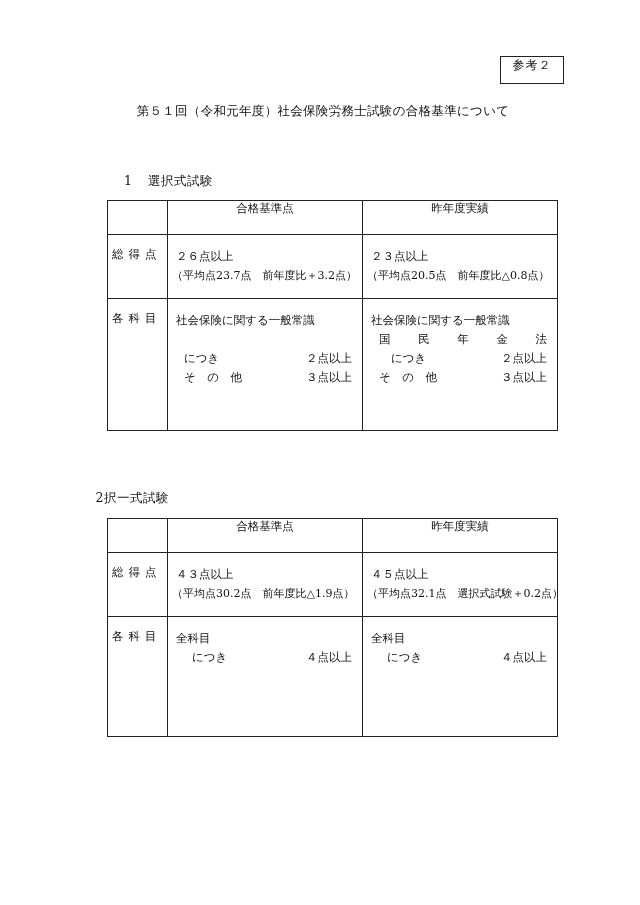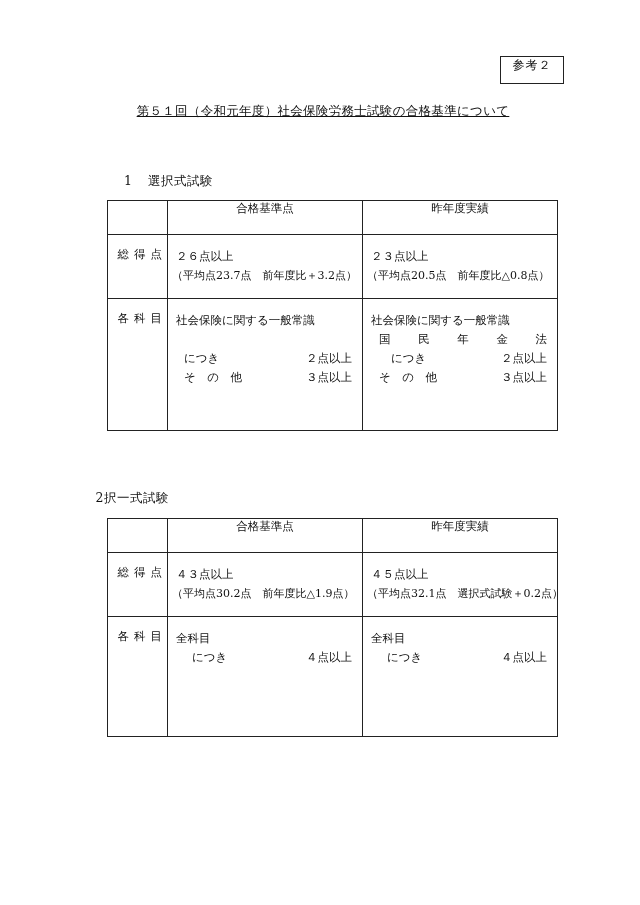--- a/index.html
+++ b/index.html
@@ -8,40 +8,40 @@
     font-family: "DejaVu Serif", "Liberation Serif", serif;
     color: #111;
   }
   .ref-box {
     position: absolute; left: 500px; top: 56px; width: 64px; height: 28px;
     border: 1px solid #222; box-sizing: border-box;
     font-size: 12px; line-height: 17px; text-align: center; letter-spacing: 1px;
   }
   .title {
     position: absolute; left: 6px; right: 0; top: 103px; text-align: center;
-    font-size: 12.5px; letter-spacing: 0.3px; text-decoration: underline;
+    font-size: 12.5px; letter-spacing: 0.3px;
   }
   .section-heading {
     position: absolute; left: 80px; font-size: 12.5px; letter-spacing: 0.5px;
   }
   .section-heading .num { display: inline-block; width: 24px; }
   table.criteria {
     position: absolute; left: 107px; width: 450px;
     border-collapse: collapse; table-layout: fixed;
     font-size: 11.5px;
   }
   table.criteria td, table.criteria th {
     border: 1px solid #222; vertical-align: top; padding: 0;
     font-weight: normal;
   }
   table.criteria col.c0 { width: 60px; }
   table.criteria col.c1 { width: 195px; }
   table.criteria col.c2 { width: 195px; }
   .hdr th { height: 33px; vertical-align: middle; }
-  .rowlabel { text-align: right; padding-top: 12px !important; letter-spacing: 5px; padding-left: 4px !important; }
+  .rowlabel { text-align: left; padding-top: 12px !important; letter-spacing: 5px; padding-left: 4px !important; }
   .cell { padding: 12px 6px 0 8px !important; line-height: 19px; margin-left: 48px; }
   .line { white-space: nowrap; }
   .sub { font-size: 11px; margin-left: -4px; }
   .spread { display: flex; justify-content: space-between; width: 168px; }
   .pair { display: flex; justify-content: space-between; width: 168px; }
   .ind { padding-left: 16px; }
   .ind-wide { padding-left: 8px; }
 </style>
 </head>
 <body>

